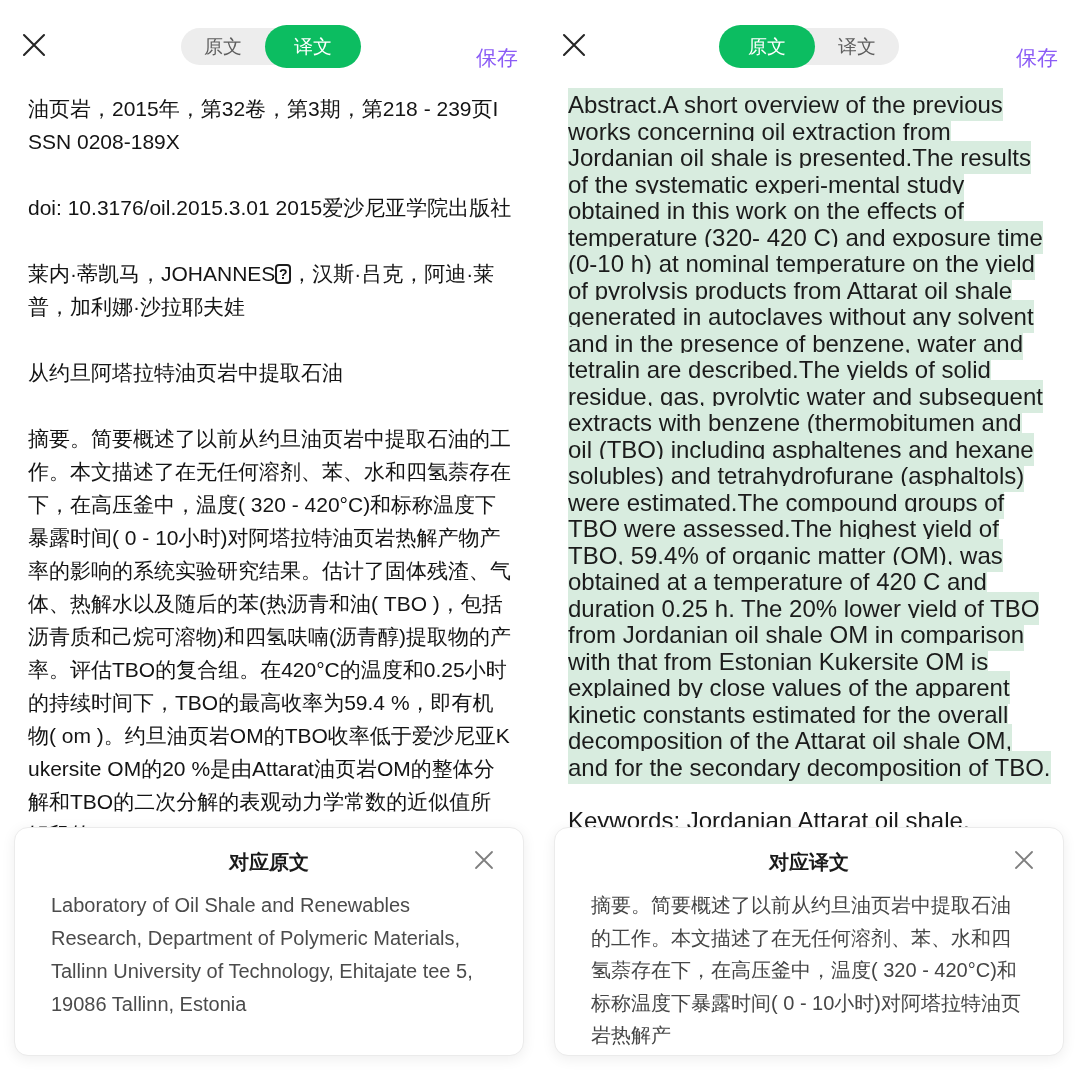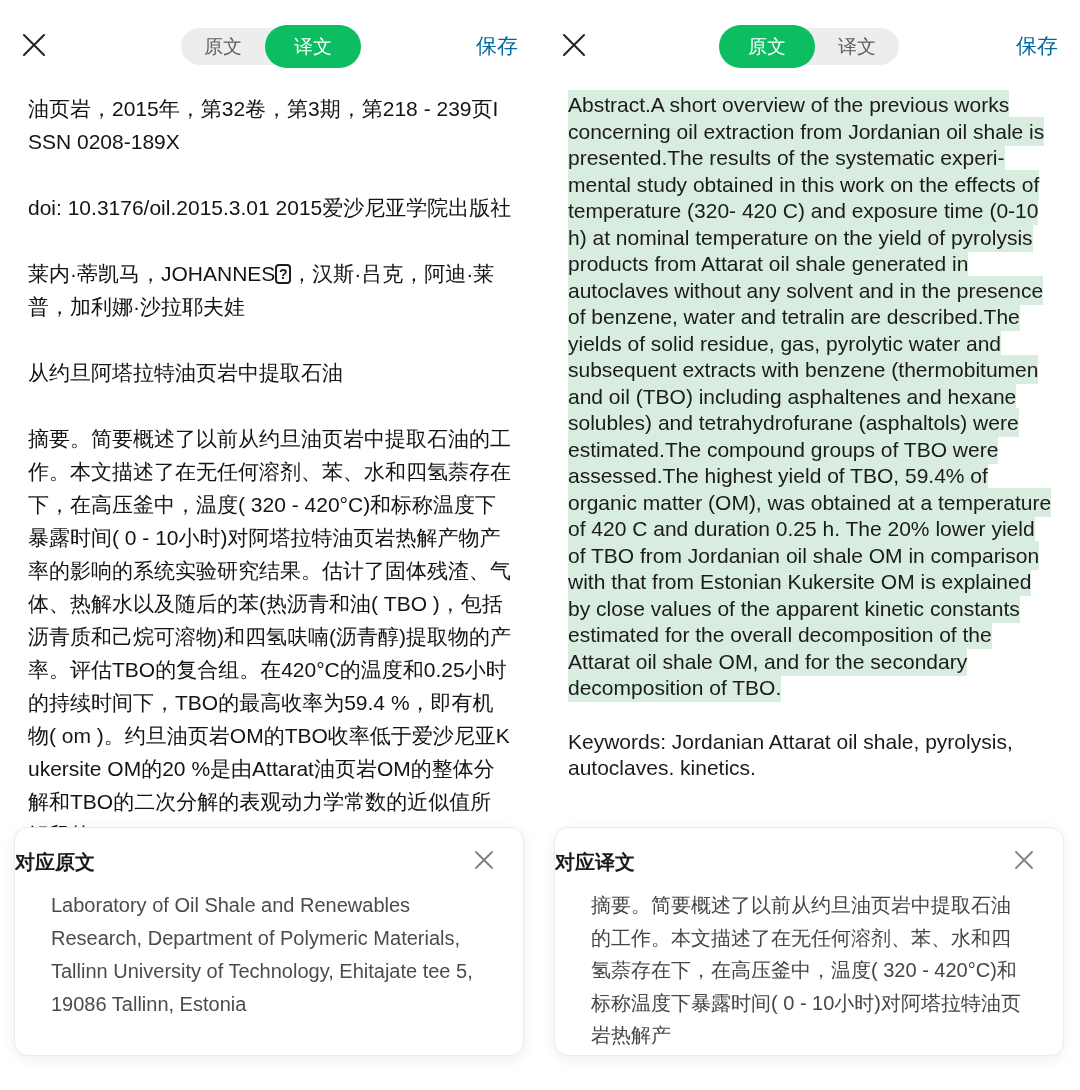--- a/index.html
+++ b/index.html
@@ -19,38 +19,38 @@
   .toggle{position:absolute; left:50%; top:28px; transform:translateX(-50%);
     width:178px; height:37px; background:#ededed; border-radius:19px;
     display:flex; align-items:center;}
   .seg{flex:1; height:37px; border:none; background:transparent; font-size:19px;
     color:#5e5e5e; font-family:inherit; display:flex; align-items:center;
     justify-content:center; border-radius:19px; cursor:pointer;}
   .seg.selected{background:var(--accent); color:#ffffff; height:43px;
     min-width:96px; border-radius:22px; margin-top:-3px; margin-bottom:-3px;}
   .toggle .seg.selected:first-child{margin-left:-2px;}
   .toggle .seg.selected:last-child{margin-right:-2px;}
-  .save-btn{position:absolute; right:22px; top:32px; font-size:21px; color:#0369a1;
+  .save-btn{position:absolute; right:22px; top:44px; font-size:21px; color:#8b5cf6;
     background:none; border:none; font-family:Liberation Mono, monospace; cursor:pointer;}
 
   
   .content{padding:14px 28px 0;}
   .cn{font-size:21px; line-height:33px; color:#141414; margin-bottom:33px;
     word-break:break-all;}
-  .en{font-size:21px; line-height:26.5px; color:#1b1b1b; margin-bottom:27px;}
+  .en{font-size:24px; line-height:26.5px; color:#1b1b1b; margin-bottom:27px;}
   .hl{background:var(--hl); padding:3px 0; cursor:pointer;}
   .boxq{display:inline-block; border:2px solid #1d1d1d; border-radius:4px;
     font-size:14px; line-height:16px; min-width:16px; text-align:center;
     padding:0 1px; vertical-align:2px; font-weight:700;}
 
   
   .card{position:absolute; left:14px; right:16px; bottom:34px; height:229px;
     background:#fff; border:1px solid #ebebeb; border-radius:14px;
     box-shadow:0 3px 14px rgba(0,0,0,0.07); overflow:hidden;}
-  .card-head{position:relative; padding-top:21px; text-align:left;}
+  .card-head{position:relative; padding-top:21px; text-align:center;}
   .card-title{font-size:20px; font-weight:700; color:#1a1a1a;}
   .card-close{position:absolute; right:26px; top:20px; width:26px; height:26px;
     background:none; border:none; padding:0; cursor:pointer;}
   .card-body{margin:13px 36px 0; height:161px; overflow:hidden; color:#4b4b4b;}
   .card-body.body-en{font-size:20px; line-height:33px;}
   .card-body.body-cn{font-size:20px; line-height:32.5px; color:#454545;
     word-break:break-all;}
 </style>
 </head>
 <body>

